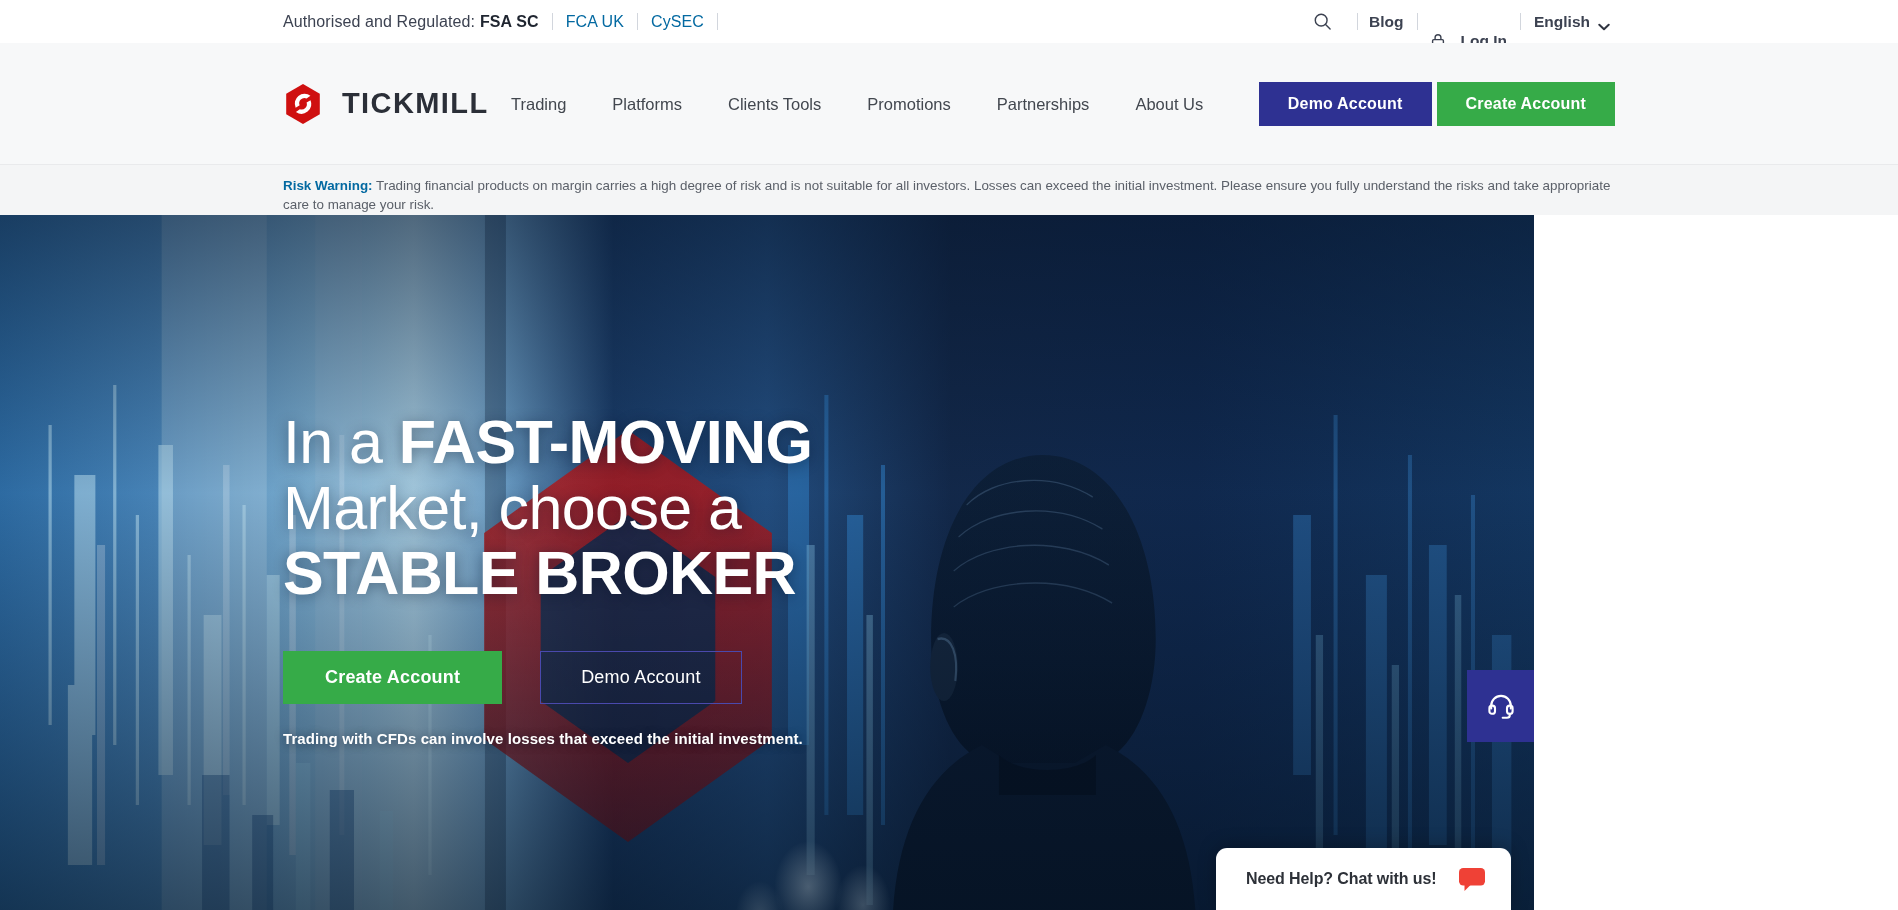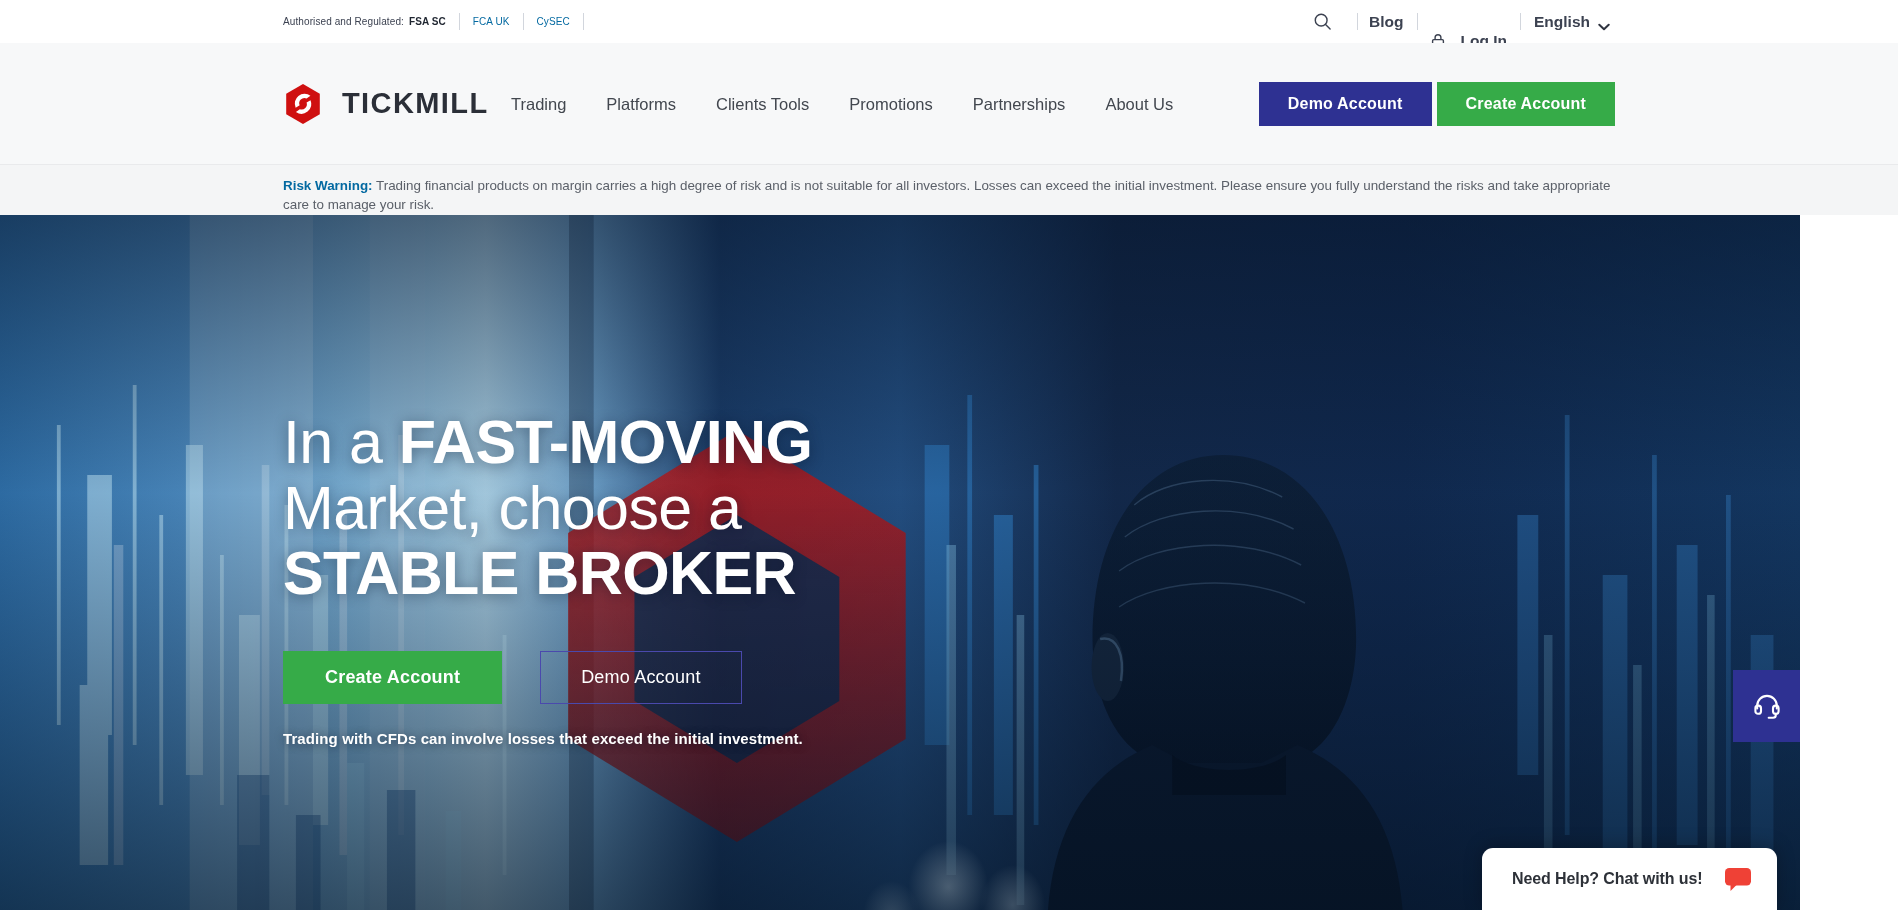--- a/index.html
+++ b/index.html
@@ -15,21 +15,21 @@
   
   .topbar {
     position: absolute; top: 0; left: 0;
     width: 1898px; height: 43px;
     background: #ffffff;
     display: flex; align-items: center;
   }
   .topbar-left {
     position: absolute; left: 283px; top: 0; height: 43px;
     display: flex; align-items: center; gap: 0;
-    font-size: 10px; color: #3c4251; letter-spacing: 0.1px;
+    font-size: 16px; color: #3c4251; letter-spacing: 0.1px;
   }
   .reg-label { color: #3c4251; }
   .reg-strong { font-weight: 700; color: #1f2530; margin-left: 5px; }
   .vsep {
     display: inline-block; width: 1px; height: 17px;
     background: #d2d6dd; margin: 0 13px;
   }
   .reg-item { color: #0369a1; }
 
   .topbar-right {
@@ -54,21 +54,21 @@
     position: absolute; left: 283px; top: 50%; transform: translateY(-50%);
     display: flex; align-items: center; gap: 19px; cursor: pointer;
   }
   .logo-mark { width: 40px; height: 42px; display: block; }
   .logo-text {
     font-size: 29px; font-weight: 700; color: #2b2f38;
     letter-spacing: 1.4px; line-height: 1;
   }
   .nav-links {
     position: absolute; left: 494px; top: 50%; transform: translateY(-50%);
-    display: flex; align-items: flex-end; gap: 6px;
+    display: flex; align-items: flex-end; gap: 12px;
   }
   .nav-link {
     font-size: 16.5px; color: #42474f; text-decoration: none;
     padding: 8px 17px; cursor: pointer; white-space: nowrap;
   }
   .nav-actions {
     position: absolute; right: 283px; top: 50%; transform: translateY(-50%);
     display: flex; align-items: center; gap: 5px;
   }
   .btn {
@@ -88,21 +88,21 @@
   .risk-text {
     position: absolute; left: 283px; top: 12px;
     width: 1340px;
     font-size: 13.4px; line-height: 1.38; color: #5b6069;
   }
   .risk-strong { font-weight: 700; color: #0369a1; }
 
   
   .hero {
     position: absolute; top: 215px; left: 0;
-    width: 1800px; height: 695px;
+    width: 1534px; height: 695px;
     overflow: hidden;
     background: #c2410c;
   }
   .hero-bg { position: absolute; inset: 0; width: 100%; height: 100%; }
 
   .hero-content {
     position: absolute; left: 283px; top: 195px;
     z-index: 6;
   }
   .headline {

